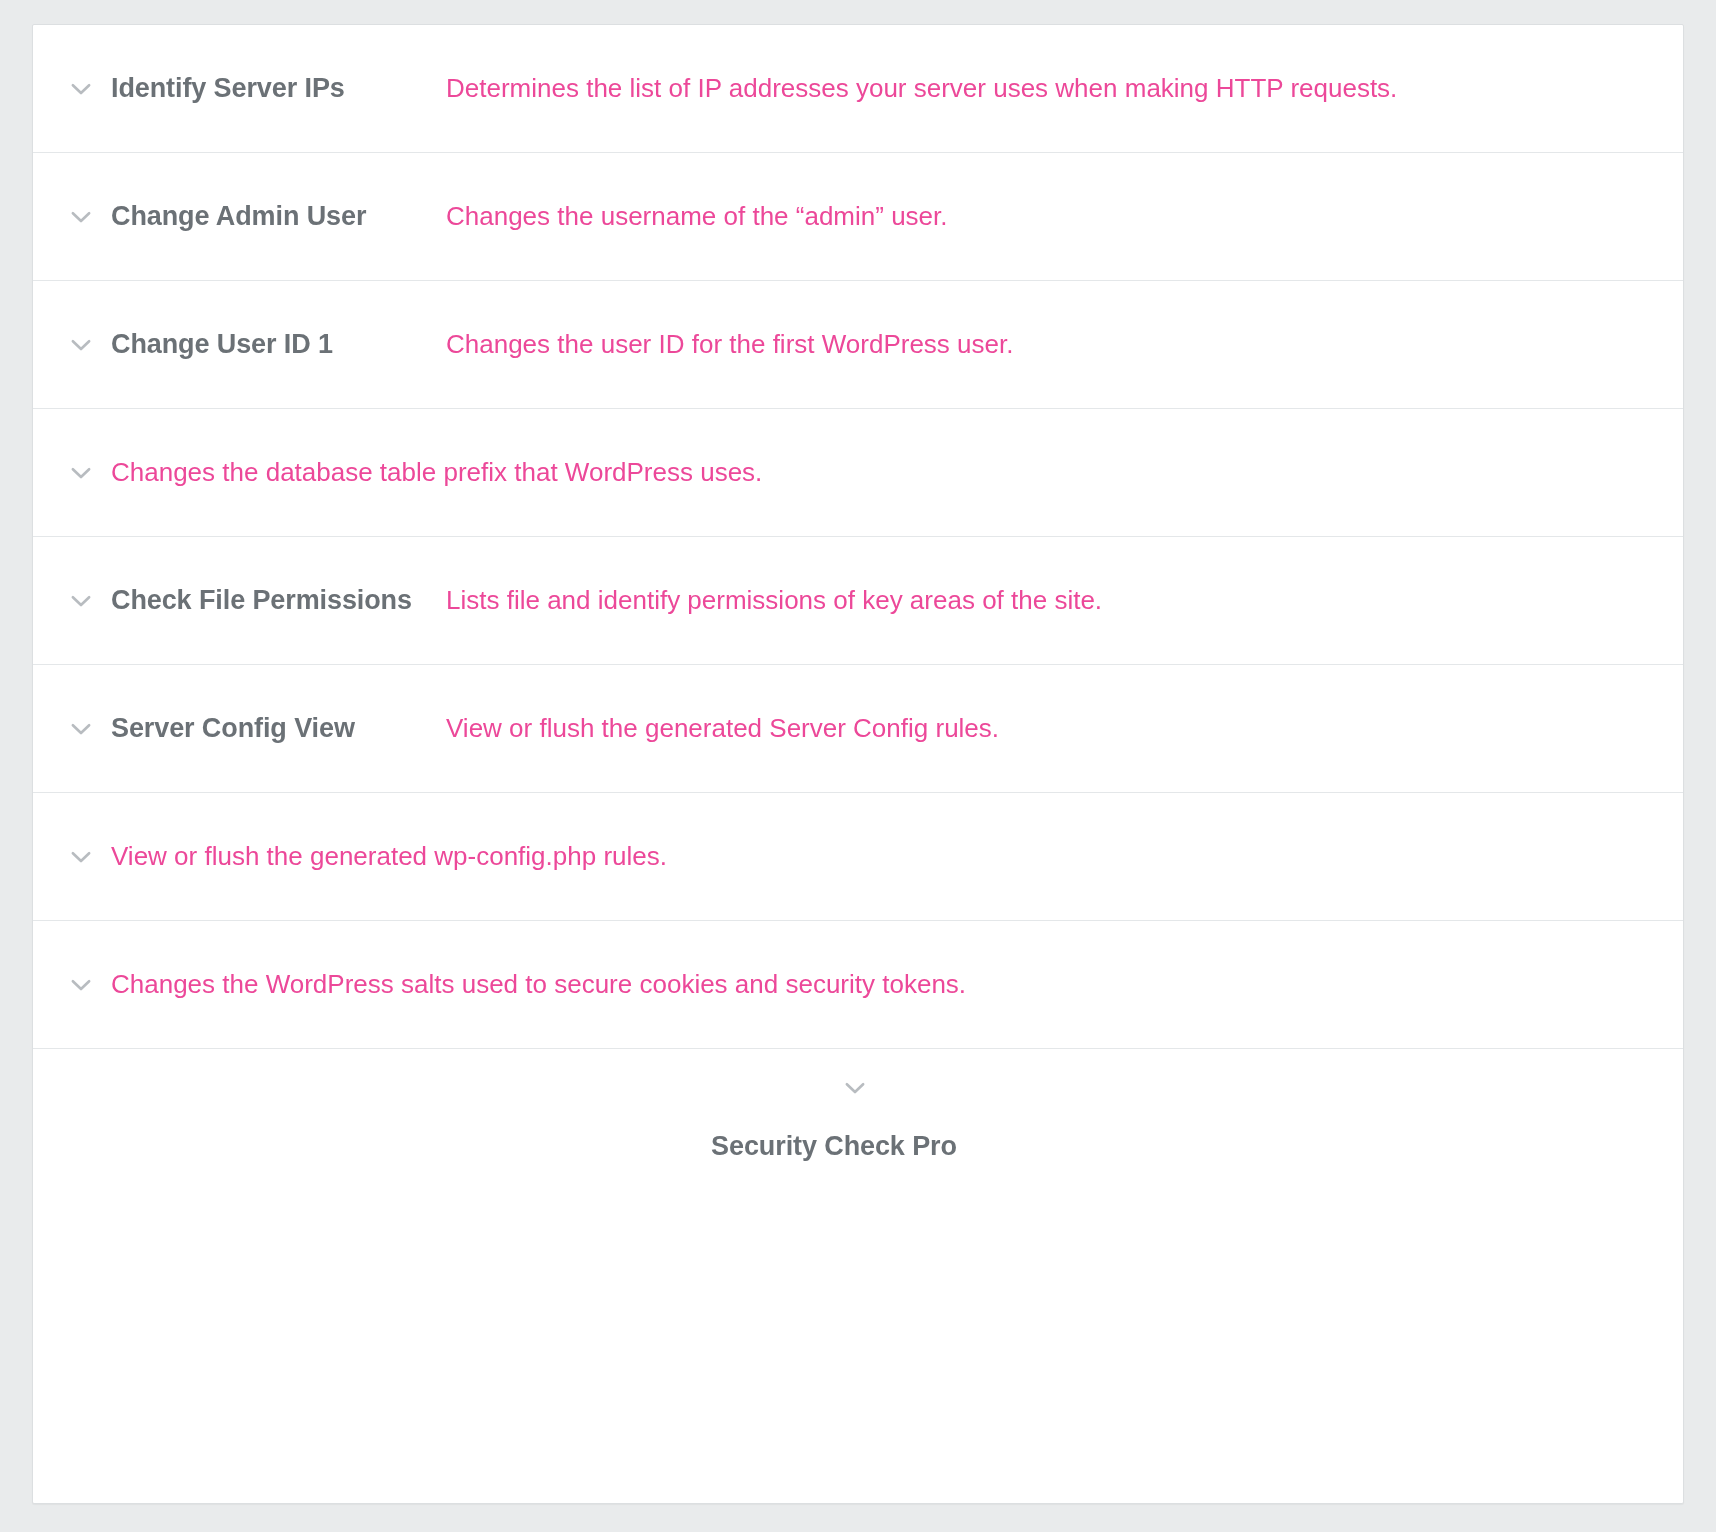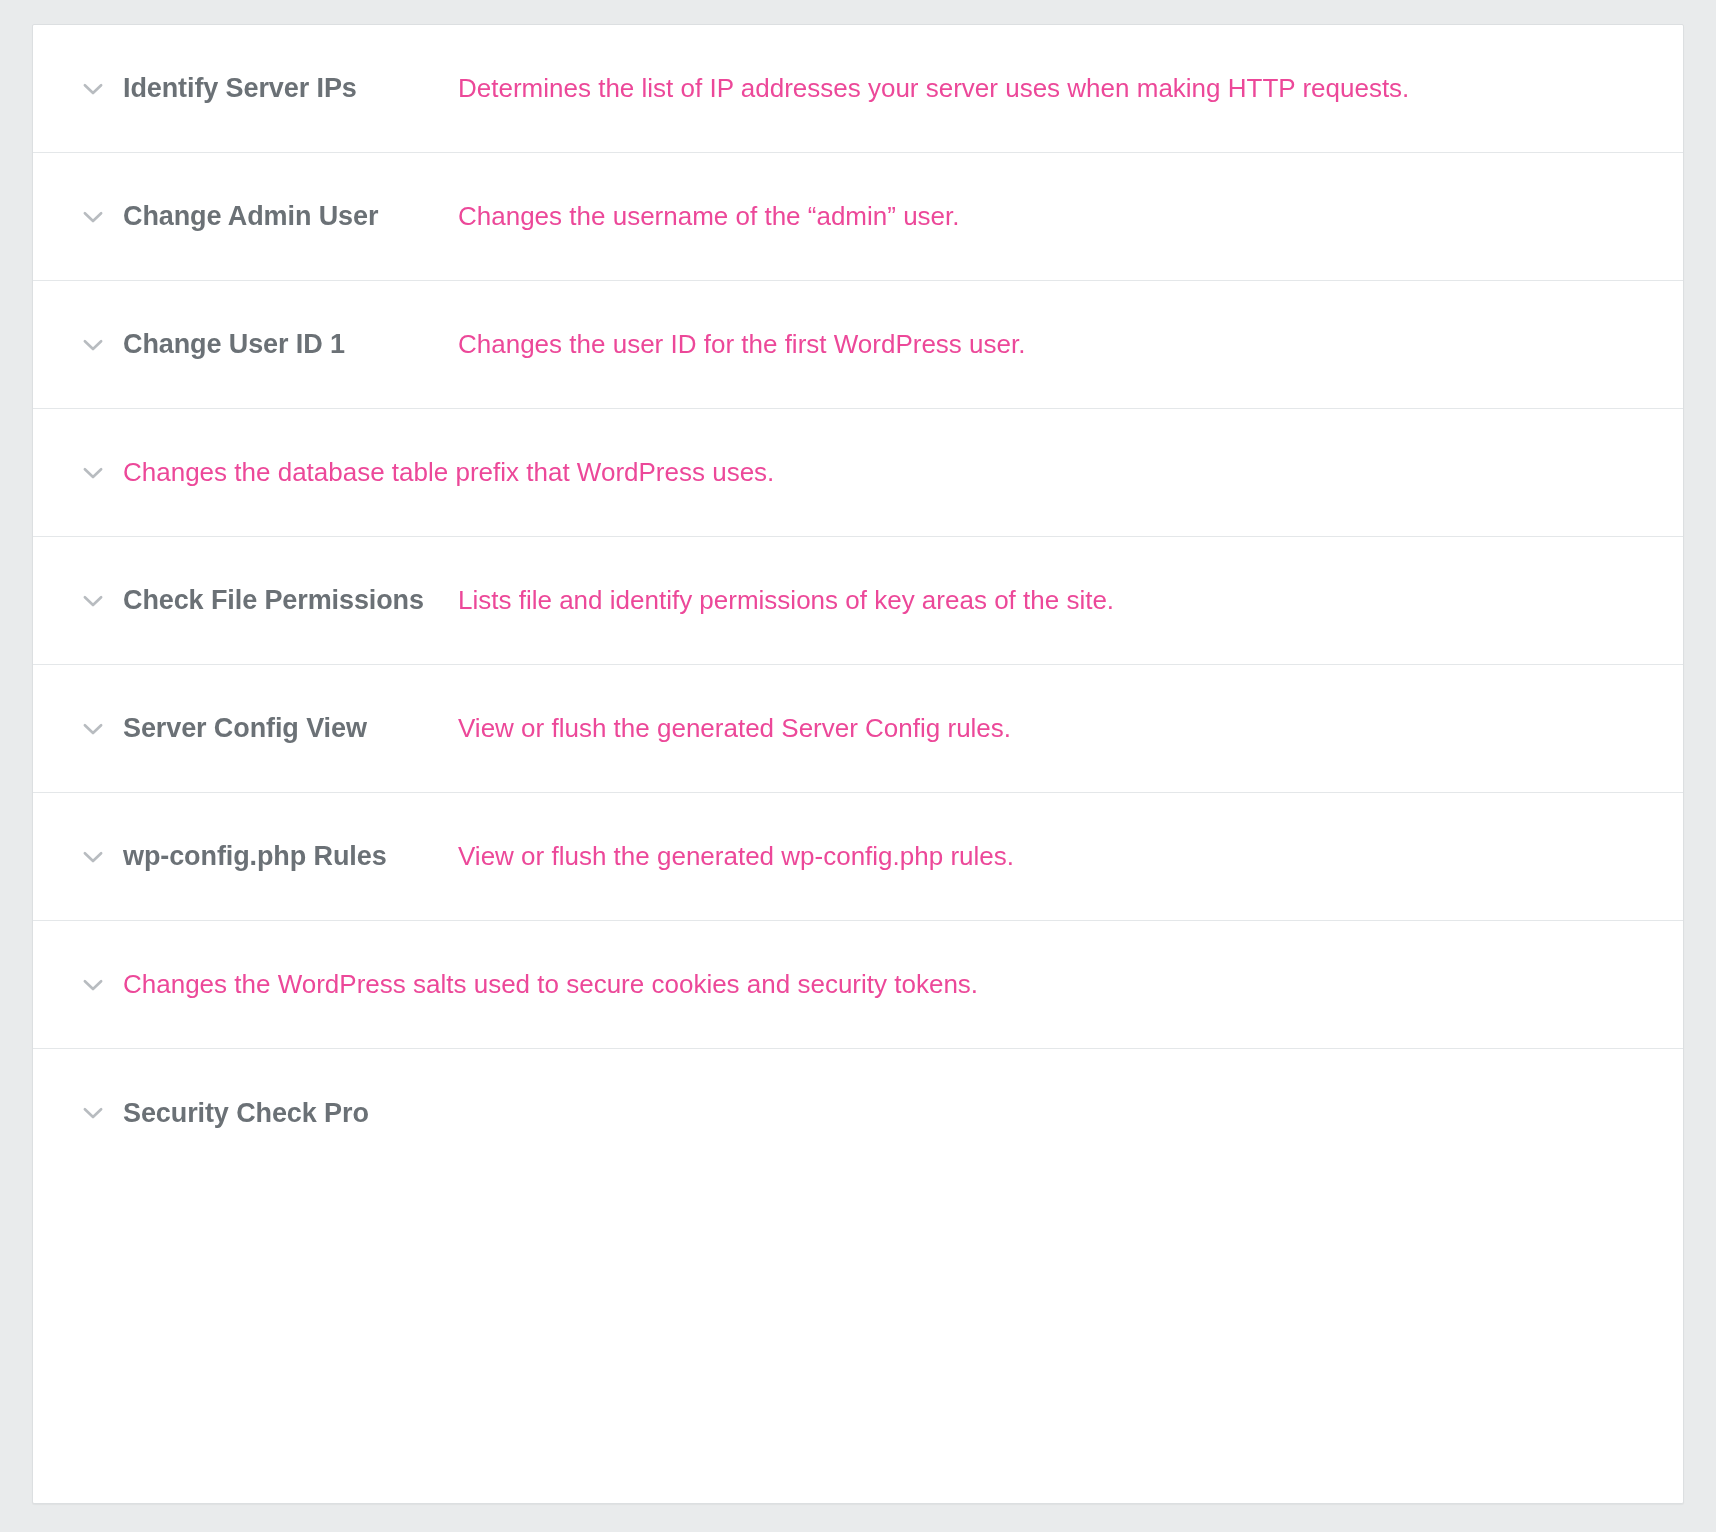--- a/index.html
+++ b/index.html
@@ -29,25 +29,26 @@
     box-shadow: 0 1px 1px rgba(0,0,0,0.04);
     width: 100%;
     height: 100%;
     overflow: hidden;
   }
 
   .tool-row {
     display: flex;
     align-items: center;
     border-bottom: 1px solid #e4e7e9;
-    padding: 0 24px 0 12px;
+    padding: 0 24px 0 0;
     min-height: 128px;
   }
   .tool-row:last-child {
     border-bottom: none;
+    flex-direction: column;
   }
 
   .chevron-cell {
     flex: 0 0 78px;
     display: flex;
     align-items: center;
     justify-content: center;
     padding-left: 18px;
   }
   .chevron-icon {
@@ -185,23 +186,20 @@
   </div>
 
   <div class="tool-row">
     <div class="chevron-cell">
       <span class="chevron-icon">
         <svg viewBox="0 0 24 24" fill="none" xmlns="http://www.w3.org/2000/svg" aria-hidden="true">
           <path d="M5.5 9 L12 15.2 L18.5 9" stroke="currentColor" stroke-width="2.1" stroke-linecap="round" stroke-linejoin="round"></path>
         </svg>
       </span>
     </div>
-    <div class="title-cell">
-      <div class="tool-title">wp-config.php Rules</div>
-    </div>
     <div class="desc-cell">
       <div class="tool-desc">View or flush the generated wp-config.php rules.</div>
     </div>
   </div>
 
   <div class="tool-row">
     <div class="chevron-cell">
       <span class="chevron-icon">
         <svg viewBox="0 0 24 24" fill="none" xmlns="http://www.w3.org/2000/svg" aria-hidden="true">
           <path d="M5.5 9 L12 15.2 L18.5 9" stroke="currentColor" stroke-width="2.1" stroke-linecap="round" stroke-linejoin="round"></path>

